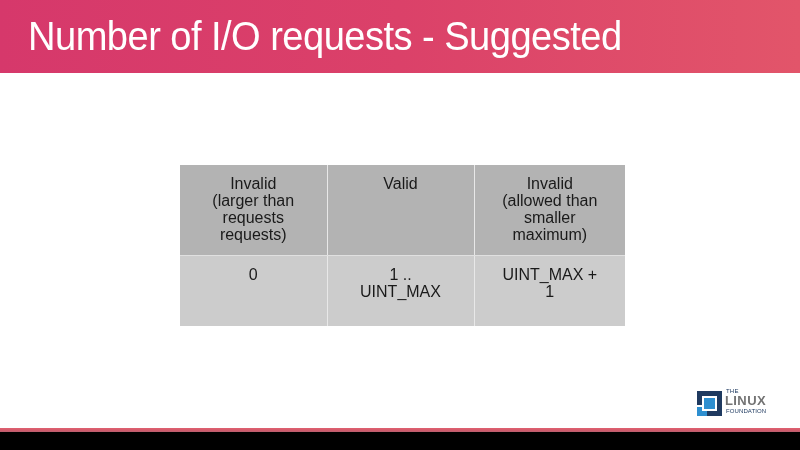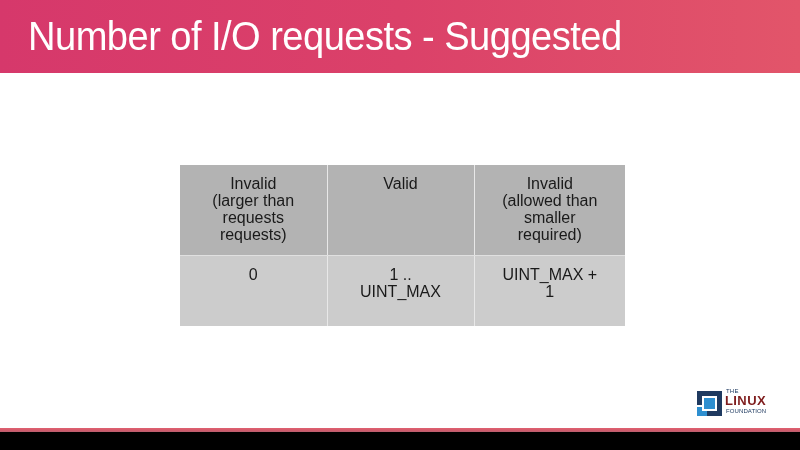--- a/index.html
+++ b/index.html
@@ -95,21 +95,21 @@
       color: #1f3a60;
       letter-spacing: 0.2px;
       line-height: 7px;
     }
     .logo-text-linux {
       position: absolute;
       left: 28px;
       top: 6px;
       font-size: 13px;
       font-weight: bold;
-      color: #7f1d1d;
+      color: #737373;
       letter-spacing: 0.4px;
       line-height: 14px;
     }
     .logo-text-foundation {
       position: absolute;
       left: 29px;
       top: 20px;
       font-size: 6px;
       color: #1f3a60;
       letter-spacing: 0.1px;
@@ -155,21 +155,21 @@
           <div>requests</div>
           <div>requests)</div>
         </th>
         <th>
           <div>Valid</div>
         </th>
         <th>
           <div>Invalid</div>
           <div>(allowed than</div>
           <div>smaller</div>
-          <div>required)</div>
+          <div>maximum)</div>
         </th>
       </tr>
     </thead>
     <tbody>
       <tr>
         <td>
           <div>0</div>
         </td>
         <td>
           <div>1 ..</div>

